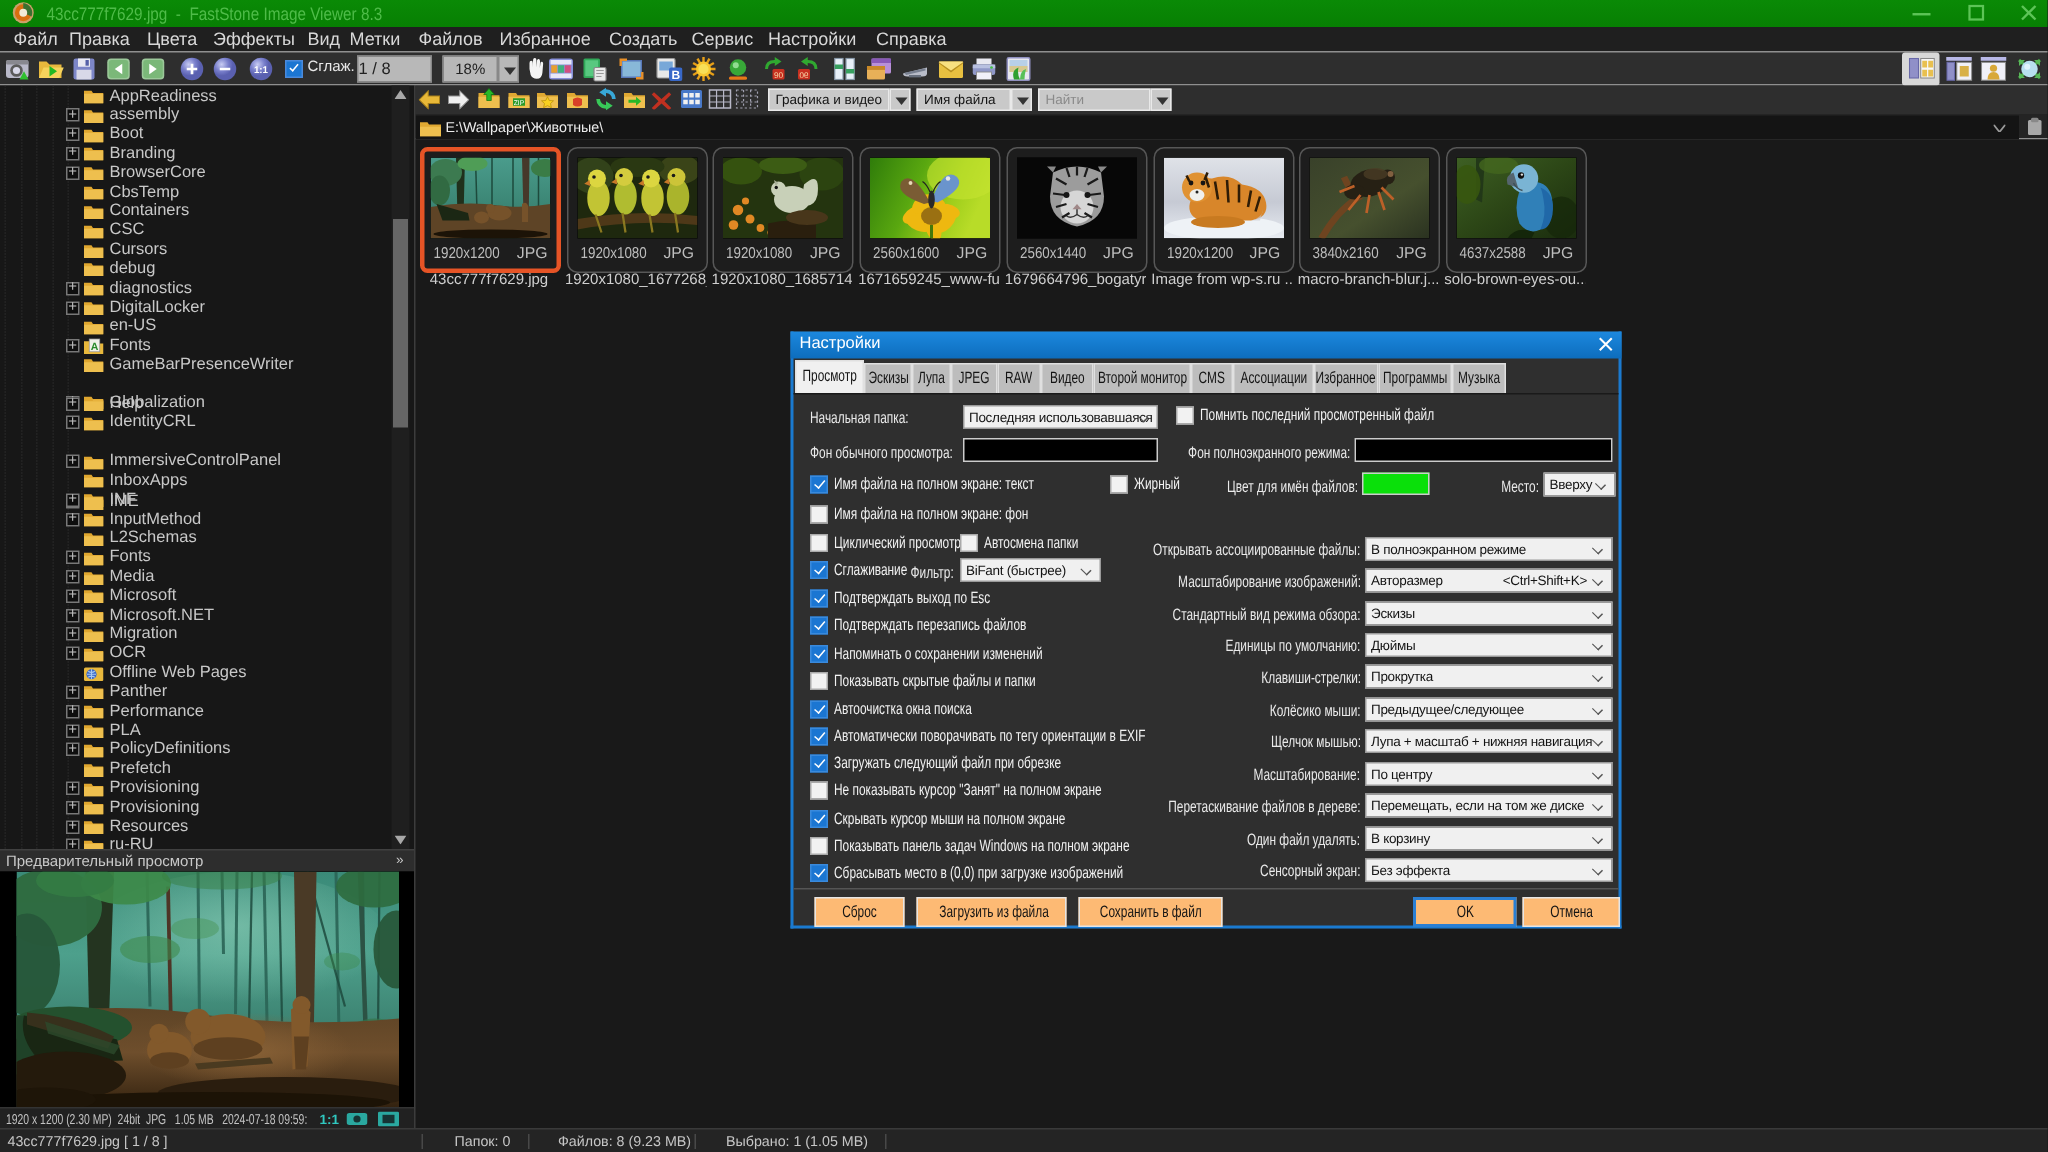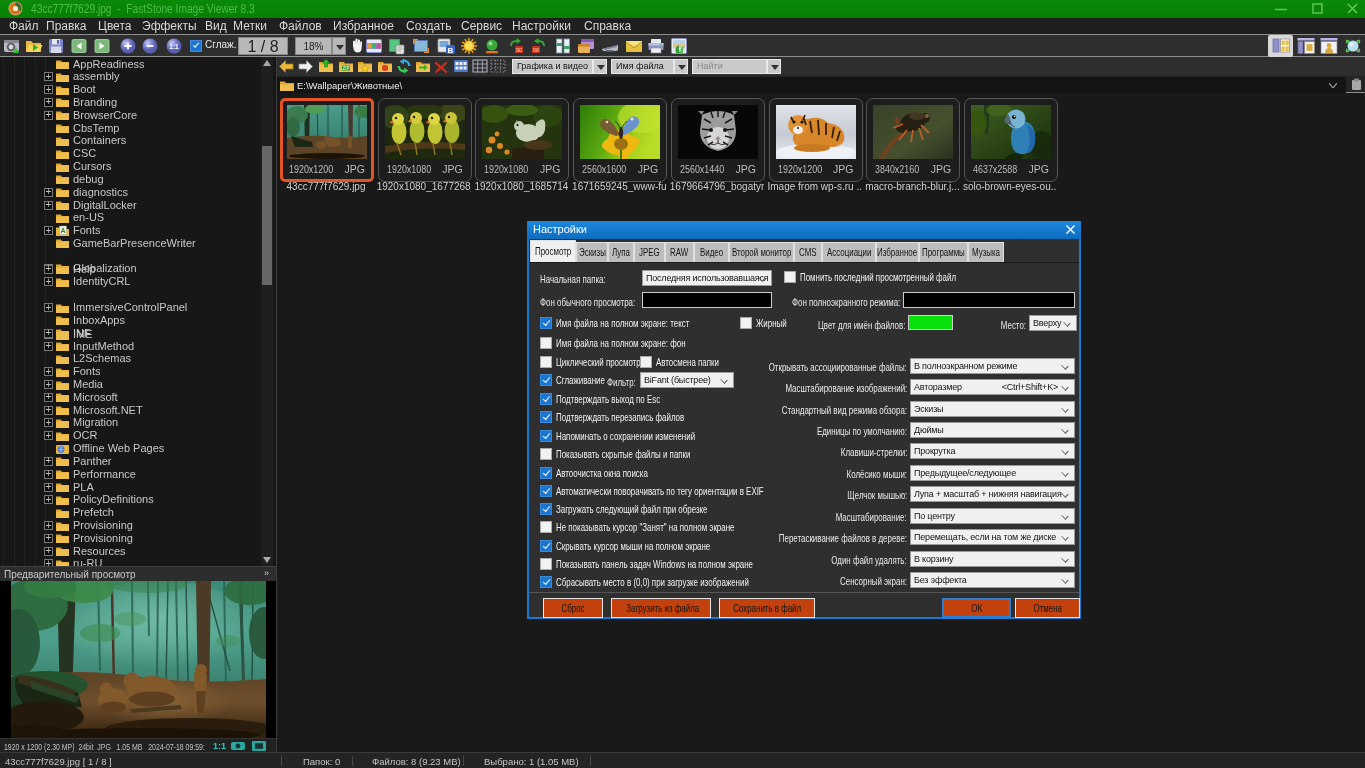--- a/index.html
+++ b/index.html
@@ -45,21 +45,21 @@
 .tab{position:absolute;top:21px;height:20px;background:#bdbdbd;border:1px solid #e0e0e0;border-bottom:none;font-size:11px;color:#141414;text-align:center;}
 .tab.active{background:#f0f0f0;top:19px;height:22px;z-index:3;}
 .dlbl{position:absolute;font-size:11px;color:#eaeaea;white-space:nowrap;}
 .dcombo{position:absolute;height:16px;background:#f0f0f0;border:1px solid #9a9a9a;font-size:9px;letter-spacing:-0.2px;color:#141414;line-height:14px;padding-left:3px;white-space:nowrap;overflow:hidden;}
 .dchev{position:absolute;width:8px;height:8px;}
 .dchev:after{content:"";position:absolute;left:0px;top:0px;width:5px;height:5px;border-right:1.5px solid #555;border-bottom:1.5px solid #555;transform:rotate(45deg) scale(1,.75);}
 .cb{position:absolute;width:12px;height:12px;background:#f2f2f2;border:1px solid #aaa;}
 .cb.on{background:#1b76d2;border:1px solid #3a8adc;}
 .cb.on:after{content:"";position:absolute;left:2px;top:2px;width:6px;height:3px;border-left:1.8px solid #fff;border-bottom:1.8px solid #fff;transform:rotate(-50deg);}
 .cblbl{position:absolute;font-size:11px;color:#f2f2f2;white-space:nowrap;}
-.dbtn{position:absolute;height:20px;background:#c2410c;border:1px solid #e5e5e5;font-size:11px;color:#141414;text-align:center;line-height:18px;}
+.dbtn{position:absolute;height:20px;background:#fdba74;border:1px solid #e5e5e5;font-size:11px;color:#141414;text-align:center;line-height:18px;}
 .dbtn.focus{border:2px solid #2a7fd4;line-height:16px;}
 .colorwell{position:absolute;border:1px solid #cccccc;}
 </style>
 </head>
 <body>
 <div id="titlebar" class="abs">
 <svg class="abs" style="left:8px;top:1px" width="15" height="15" viewBox="0 0 15 15">
       <circle cx="7.5" cy="7.5" r="7" fill="#caa06a"></circle>
       <circle cx="7.5" cy="7.5" r="5.6" fill="#d86f10"></circle>
       <path d="M7.5 1 A6.5 6.5 0 0 1 13 10 L9 8.2 A2.5 2.5 0 0 0 7.5 4.8 Z" fill="#3a7030"></path>
@@ -145,21 +145,21 @@
           <stop offset="1" stop-color="#5a60b0"></stop>
         </radialGradient>
       </defs>
       <circle cx="9" cy="9" r="7.5" fill="url(#grs3)"></circle>
       <text x="9" y="11.6" font-size="6.5" fill="#fff" text-anchor="middle" font-weight="bold">1:1</text>
     </svg>
 <div class="abs" style="left:190px;top:5px;width:12px;height:12px;background:#1b76d2;border:1px solid #4a8adc;">
       <div style="position:absolute;left:2px;top:2px;width:6px;height:3px;border-left:1.8px solid #fff;border-bottom:1.8px solid #fff;transform:rotate(-50deg)"></div>
     </div>
 <span class="abs" style="left:205px;top:4px;font-size:10px;color:#e8e8e8">Сглаж.</span>
-<div class="abs" style="left:238px;top:2px;width:50px;height:18px;background:#b8b8b8;border:1px solid #888;color:#222;font-size:16px;text-align:center;line-height:17px;">1 / 8</div>
+<div class="abs" style="left:238px;top:2px;width:50px;height:18px;background:#b8b8b8;border:1px solid #888;color:#222;font-size:11px;text-align:left;line-height:17px;">1 / 8</div>
 <div class="abs" style="left:295px;top:2px;width:37px;height:18px;background:#b8b8b8;border:1px solid #888;color:#222;font-size:10px;text-align:center;line-height:17px;">18%</div>
 <div class="abs" style="left:332px;top:2px;width:14px;height:18px;background:#b8b8b8;border:1px solid #888;">
       <div style="position:absolute;left:3px;top:7px;border:4px solid transparent;border-top:5px solid #333;"></div>
     </div>
 <svg class="abs" style="left:349px;top:2px;" width="16" height="18" viewBox="0 0 16 18">
       <path d="M4 9 L4 5 Q4 3.5 5.2 3.5 Q6.2 3.5 6.2 5 L6.2 8 L6.4 2.8 Q6.5 1.5 7.6 1.6 Q8.6 1.7 8.6 3 L8.6 8 L9 3.4 Q9.2 2.2 10.2 2.4 Q11.1 2.6 11 3.8 L10.9 8.4 L11.3 5 Q11.5 4 12.4 4.2 Q13.2 4.5 13.1 5.5 L12.6 11.5 Q12.3 15.5 8.8 15.5 Q6 15.5 4.8 13 Z" fill="#f4f4f4"></path>
     </svg>
 <div class="abs" style="left:366px;top:9px;border:3px solid transparent;border-top:4px solid #ccc;"></div>
 <svg class="abs" style="left:365px;top:2px;" width="18" height="18" viewBox="0 0 18 18">
       <rect x="1" y="2" width="16" height="14" rx="2" fill="#8890d8"></rect>

